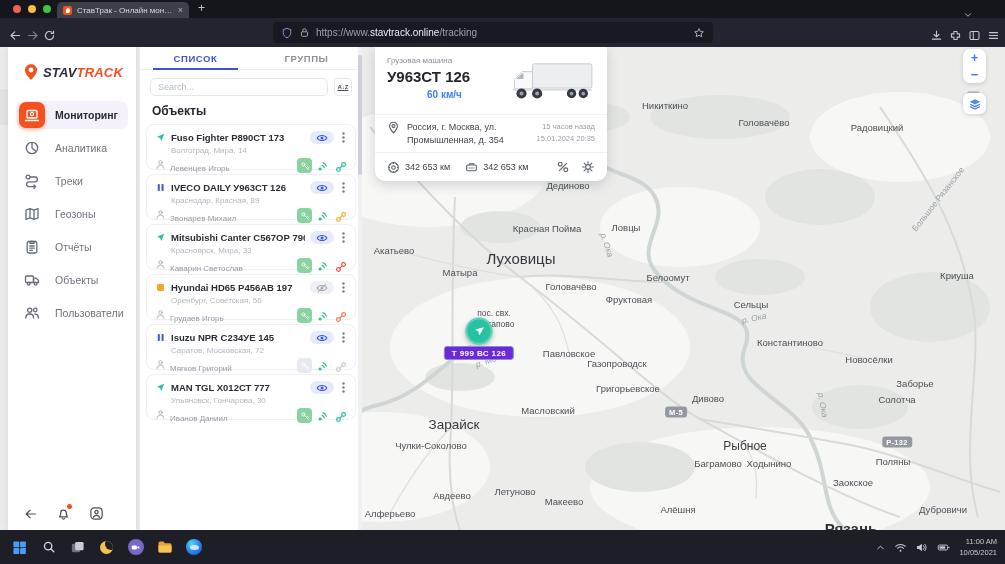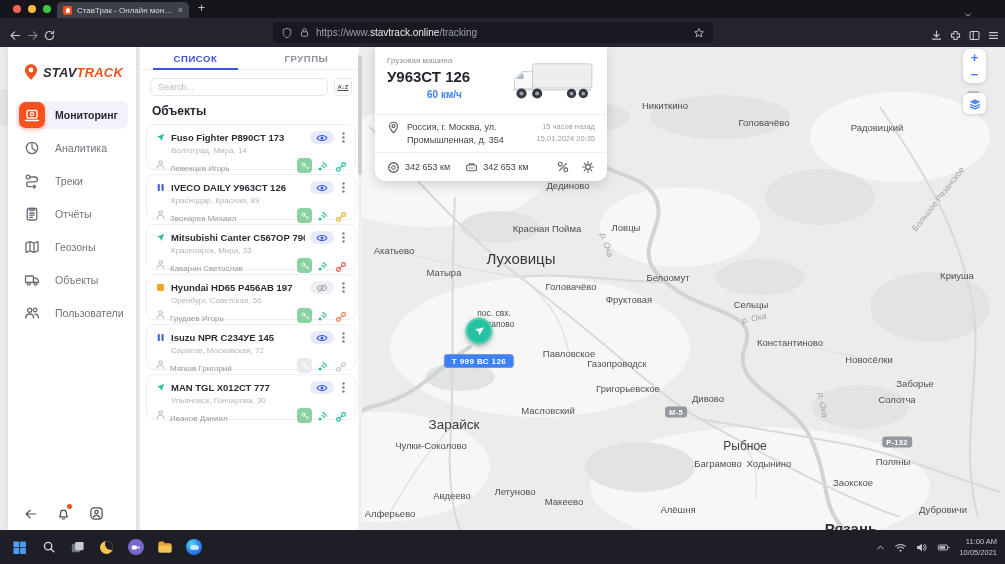--- a/index.html
+++ b/index.html
@@ -41,21 +41,21 @@
   .mlabel.bigbold { font-size:15px; font-weight:bold; color:#2f3237; }
   .mlabel.med { font-size:12px; color:#3c3f44; }
   .mlabel.river { font-style:italic; color:#98a0a4; font-size:8.5px; }
   .mlabel.roadname { color:#9aa0a6; font-size:8.5px; }
   .mlabel.badge { background:#9499a1; color:#fff; font-size:7.5px; font-weight:bold;
                   padding:1px 4px; border-radius:3px; letter-spacing:.3px; }
 
   .marker { position:absolute; left:479px; top:284px; transform:translate(-50%,-50%); width:27px; height:27px;
             border-radius:50%; background:#27c2a2; box-shadow:0 2px 5px rgba(20,60,50,.35), inset 0 0 0 2px rgba(255,255,255,.25);
             display:flex; align-items:center; justify-content:center; z-index:5; }
-  .marker-label { position:absolute; left:479px; top:314px; transform:translate(-50%,-50%); background:#3b82f6;
+  .marker-label { position:absolute; left:479px; top:306px; transform:translate(-50%,-50%); background:#6d28d9;
             border:1px solid #8090d8; color:#fff; font-size:8px; font-weight:bold; letter-spacing:.4px;
             padding:1.5px 7px; border-radius:3px; z-index:5; white-space:nowrap; }
 
   .zoompill { position:absolute; left:963px; top:2px; width:23px; height:34px; background:#fff; border-radius:7px;
               box-shadow:0 1px 4px rgba(40,44,60,.2); display:flex; flex-direction:column; z-index:6; }
   .zoompill span { flex:1; display:flex; align-items:center; justify-content:center; color:#3d7bf5;
                    font-size:13px; font-weight:bold; line-height:1; }
   .rulerbtn { position:absolute; left:967px; top:38px; color:#9aa0a8; z-index:6; }
   .layersbtn { position:absolute; left:963px; top:46px; width:23px; height:21px; background:#fff; border-radius:6px;
                box-shadow:0 1px 4px rgba(40,44,60,.2); display:flex; align-items:center; justify-content:center;
@@ -516,21 +516,21 @@
         <div class="mlabel" style="left: 665px; top: 58px; transform: translate(-50%, -50%);">Никиткино</div>
         <div class="mlabel" style="left: 764px; top: 75px; transform: translate(-50%, -50%);">Головачёво</div>
         <div class="mlabel" style="left: 877px; top: 80px; transform: translate(-50%, -50%);">Радовицкий</div>
         <div class="mlabel" style="left: 470px; top: 112px; transform: translate(-50%, -50%);">Сергиевский</div>
         <div class="mlabel" style="left: 488px; top: 125px; transform: translate(-50%, -50%);">Пирочи</div>
         <div class="mlabel" style="left: 568px; top: 138px; transform: translate(-50%, -50%);">Дединово</div>
         <div class="mlabel" style="left: 547px; top: 181px; transform: translate(-50%, -50%);">Красная Пойма</div>
         <div class="mlabel" style="left: 626px; top: 180px; transform: translate(-50%, -50%);">Ловцы</div>
         <div class="mlabel" style="left: 394px; top: 203px; transform: translate(-50%, -50%);">Акатьево</div>
         <div class="mlabel big" style="left: 521px; top: 211px; transform: translate(-50%, -50%);">Луховицы</div>
-        <div class="mlabel" style="left: 444px; top: 225px; transform: translate(-50%, -50%);">Матыра</div>
+        <div class="mlabel" style="left: 460px; top: 225px; transform: translate(-50%, -50%);">Матыра</div>
         <div class="mlabel" style="left: 668px; top: 230px; transform: translate(-50%, -50%);">Белоомут</div>
         <div class="mlabel" style="left: 571px; top: 239px; transform: translate(-50%, -50%);">Головачёво</div>
         <div class="mlabel" style="left: 629px; top: 252px; transform: translate(-50%, -50%);">Фруктовая</div>
         <div class="mlabel" style="left: 751px; top: 257px; transform: translate(-50%, -50%);">Сельцы</div>
         <div class="mlabel" style="left: 957px; top: 228px; transform: translate(-50%, -50%);">Криуша</div>
         <div class="mlabel sm" style="left: 494px; top: 266px; transform: translate(-50%, -50%);">пос. свх.</div>
         <div class="mlabel sm" style="left: 496px; top: 277px; transform: translate(-50%, -50%);">Астапово</div>
         <div class="mlabel" style="left: 790px; top: 295px; transform: translate(-50%, -50%);">Константиново</div>
         <div class="mlabel" style="left: 869px; top: 312px; transform: translate(-50%, -50%);">Новосёлки</div>
         <div class="mlabel" style="left: 915px; top: 336px; transform: translate(-50%, -50%);">Заборье</div>
@@ -616,32 +616,32 @@
         <span class="glyph">
             <svg class="ic" width="16" height="16">
               <use href="#i-route"></use>
             </svg>
           </span>
         <span>Треки</span>
       </div>
       <div class="nav-item">
         <span class="glyph">
             <svg class="ic" width="16" height="16">
-              <use href="#i-report"></use>
-            </svg>
-          </span>
-        <span>Отчёты</span>
+              <use href="#i-geo"></use>
+            </svg>
+          </span>
+        <span>Геозоны</span>
       </div>
       <div class="nav-item">
         <span class="glyph">
             <svg class="ic" width="16" height="16">
-              <use href="#i-geo"></use>
-            </svg>
-          </span>
-        <span>Геозоны</span>
+              <use href="#i-report"></use>
+            </svg>
+          </span>
+        <span>Отчёты</span>
       </div>
       <div class="nav-item">
         <span class="glyph">
             <svg class="ic" width="16" height="16">
               <use href="#i-truck"></use>
             </svg>
           </span>
         <span>Объекты</span>
       </div>
       <div class="nav-item">

